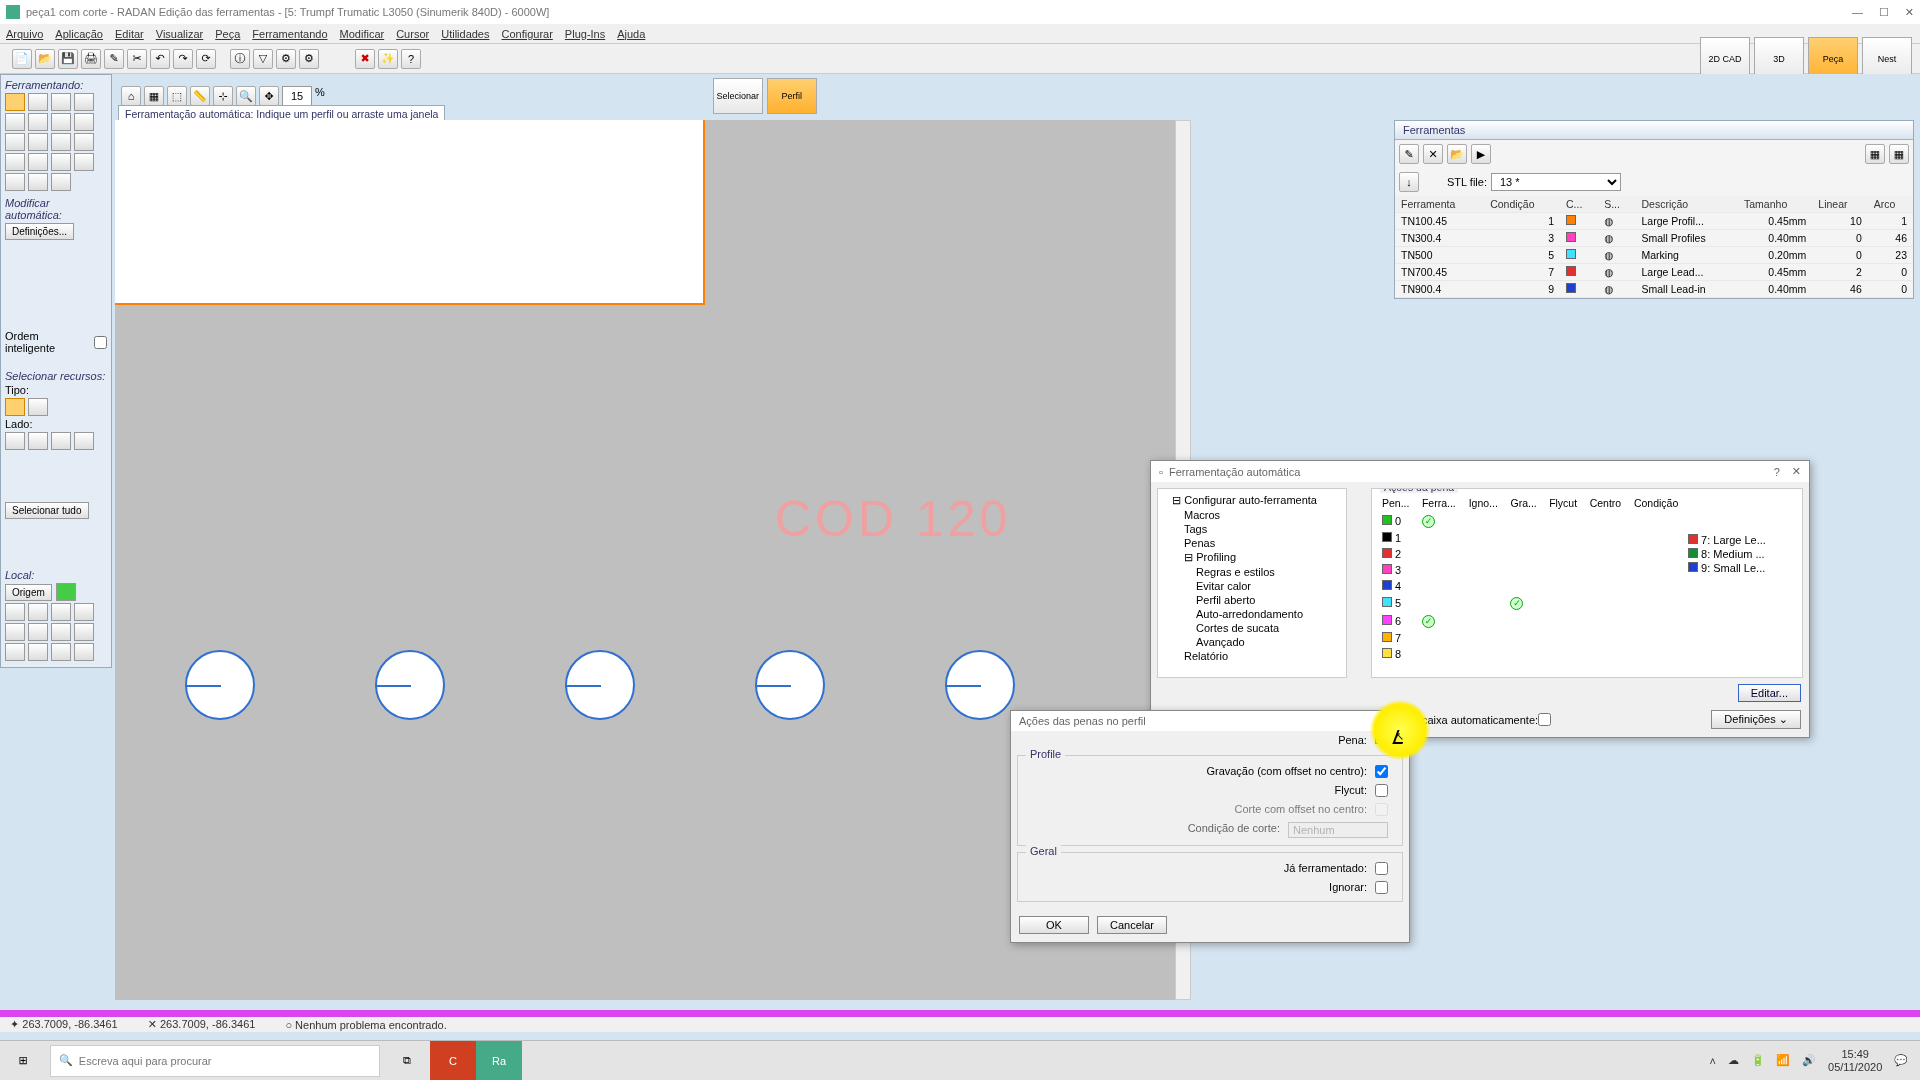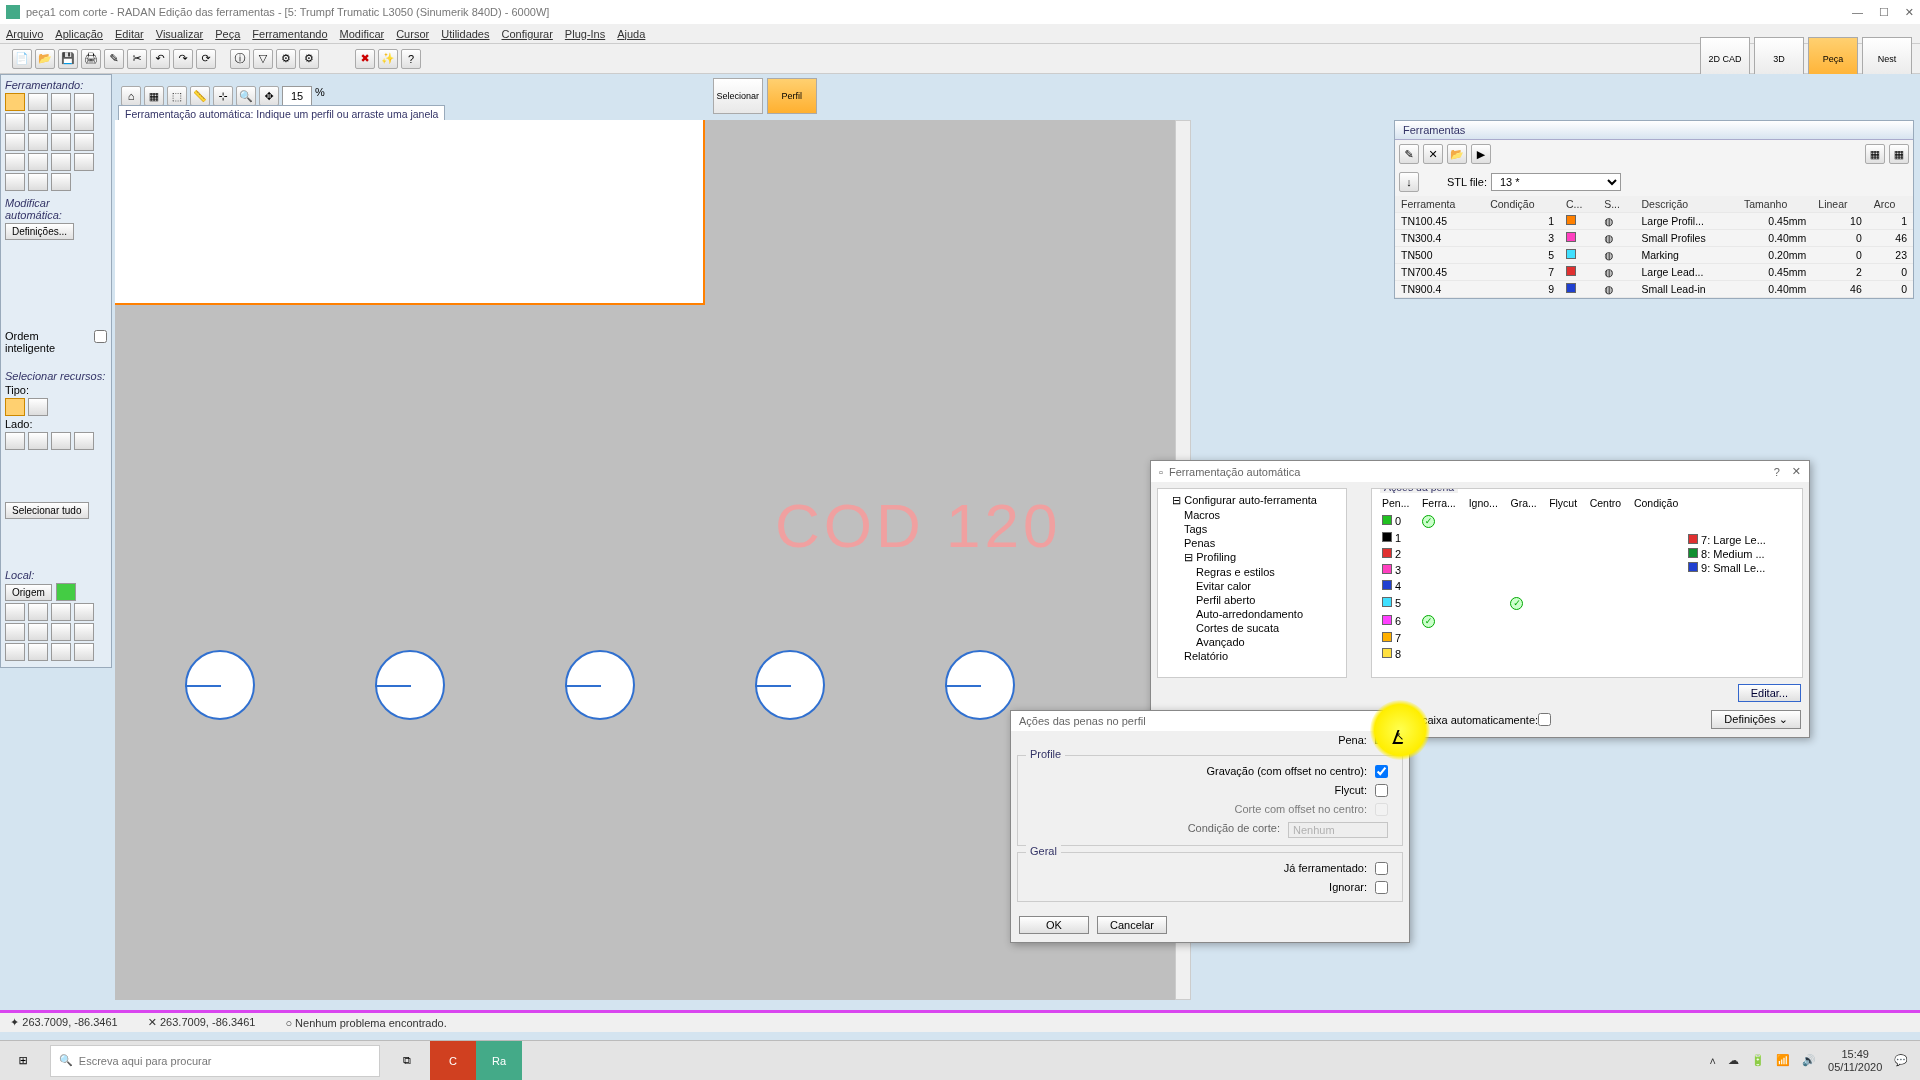--- a/index.html
+++ b/index.html
@@ -22,25 +22,25 @@
 .lp-title { color: #336; margin-bottom: 2px; font-style: italic; }
 .lp-row { display: flex; gap: 3px; margin: 2px 0; }
 .lp-icon { width: 20px; height: 18px; background: linear-gradient(#fff,#ddd); border: 1px solid #999; }
 .lp-icon.sel { background: #ffd070; border-color: #c80; }
 .lp-btn { background: linear-gradient(#fff,#e0e0e0); border: 1px solid #999; padding: 2px 6px; font-size: 10px; }
 
 .canvas { position: absolute; top: 120px; left: 115px; width: 1060px; height: 880px; background: #bfbfbf; overflow: hidden; }
 .part { position: absolute; background: #fff; border: 2px solid #ff8000; }
 .circle { position: absolute; width: 70px; height: 70px; border: 2px solid #3070d0; border-radius: 50%; background: #fff; }
 .circle::after { content:''; position:absolute; left:-2px; top:50%; width:36px; height:2px; background:#3070d0; }
-.cod-text { position: absolute; color: #f0a0a0; font-size: 62px; letter-spacing: 4px; font-weight: 300; }
+.cod-text { position: absolute; color: #f0a0a0; font-size: 50px; letter-spacing: 4px; font-weight: 300; }
 
 .scrollbar-v { position: absolute; top: 120px; left: 1175px; width: 16px; height: 880px; background: #f0f0f0; border: 1px solid #ccc; }
 
-.status { position: absolute; bottom: 48px; left: 0; right: 0; height: 22px; background: #f0f0f0; display: flex; align-items: center; padding: 0 10px; gap: 30px; color: #333; border-top: 3px solid #d946ef; }
+.status { position: absolute; bottom: 48px; left: 0; right: 0; height: 22px; background: #f0f0f0; display: flex; align-items: center; padding: 0 10px; gap: 30px; color: #333; border-top: 7px solid #d946ef; }
 
 .tools-panel { position: absolute; top: 120px; right: 6px; width: 520px; background: #f4f4f4; border: 1px solid #9ab; }
 .tp-title { background: linear-gradient(#fff,#d8e4f0); padding: 3px 8px; color: #336; border-bottom: 1px solid #aac; }
 .tp-bar { padding: 4px; display: flex; gap: 4px; align-items: center; }
 .tp-sel { border: 1px solid #999; padding: 1px 4px; background: #fff; }
 .tp-grid { width: 100%; border-collapse: collapse; }
 .tp-grid th, .tp-grid td { padding: 2px 6px; text-align: left; border-bottom: 1px solid #e8e8e8; font-size: 10.5px; }
 .tp-grid th { background: #f0f0f0; font-weight: normal; color: #333; }
 .tp-grid td.r { text-align: right; }
 .swatch { display: inline-block; width: 10px; height: 10px; border: 1px solid #666; }
@@ -190,21 +190,21 @@
       <span class="lp-icon"></span>
     </div>
   <div class="lp-row">
       <span class="lp-icon"></span>
       <span class="lp-icon"></span>
       <span class="lp-icon"></span>
     </div>
   <div class="lp-title" style="margin-top:6px">Modificar automática:</div>
   <button class="lp-btn">Definições...</button>
   <div style="height:90px"></div>
-  <div style="display:flex;align-items:flex-start;gap:12px">
+  <div style="display:flex;align-items:center;gap:12px">
       <span>Ordem inteligente</span>
       <input type="checkbox" style="">
     </div>
   <div style="height:16px"></div>
   <div class="lp-title">Selecionar recursos:</div>
   <div>Tipo:</div>
   <div class="lp-row">
       <span class="lp-icon sel"></span>
       <span class="lp-icon"></span>
     </div>

